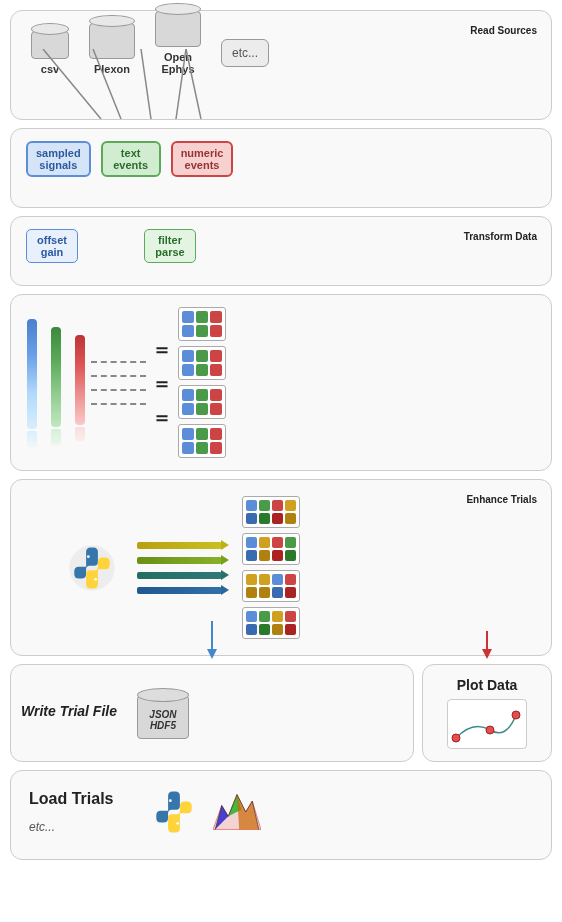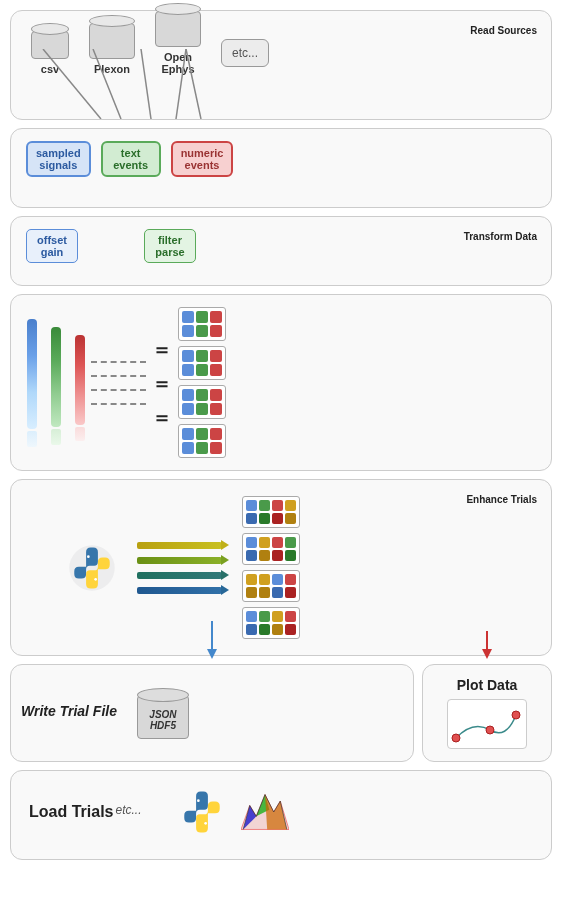--- a/index.html
+++ b/index.html
@@ -186,22 +186,22 @@
       min-height: 90px;
     }
     .load-inner {
       display: flex;
       align-items: center;
       gap: 16px;
       padding: 4px 8px;
     }
     .load-title-area {
       display: flex;
-      flex-direction: row;
-      gap: 2px;
+      flex-direction: column;
+      gap: 12px;
       justify-content: space-between;
     }
     .load-title {
       font-size: 16px;
       font-weight: bold;
     }
     .load-sub {
       font-size: 12px;
       font-style: italic;
       color: #555;

